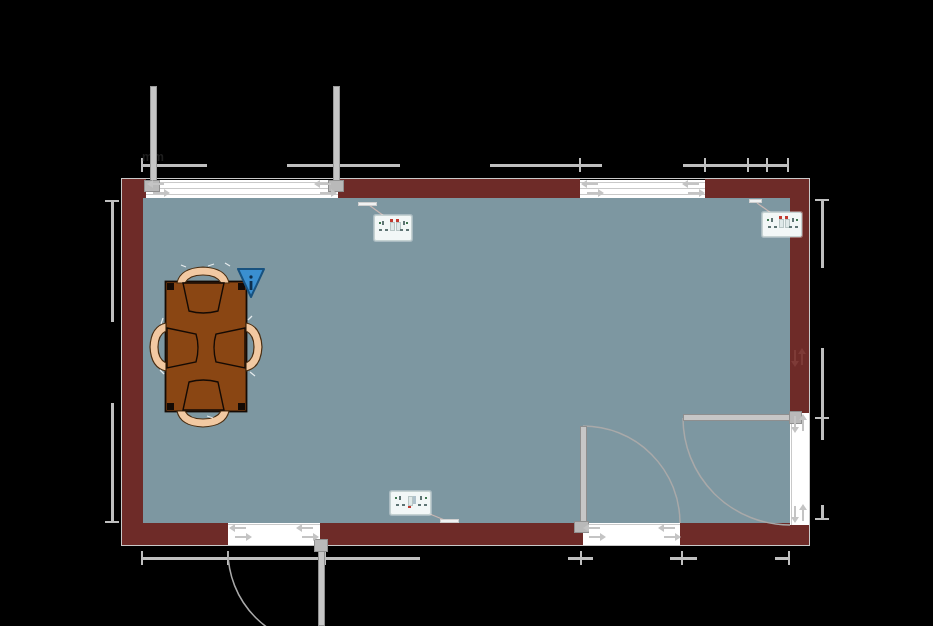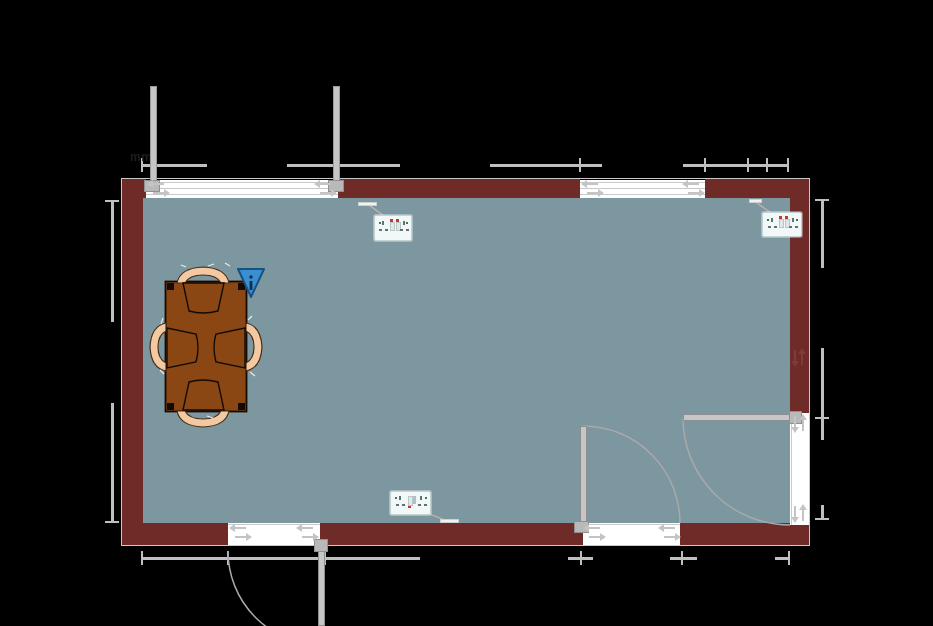--- a/index.html
+++ b/index.html
@@ -97,21 +97,21 @@
   <div class="tickh" style="left:105px;top:200px;"></div>
   <div class="tickh" style="left:105px;top:521px;"></div>
 
   <div class="dimv" style="left:821px;top:200px;height:68px;"></div>
   <div class="dimv" style="left:821px;top:348px;height:92px;"></div>
   <div class="dimv" style="left:821px;top:505px;height:14px;"></div>
   <div class="tickh" style="left:815px;top:199px;"></div>
   <div class="tickh" style="left:815px;top:417px;"></div>
   <div class="tickh" style="left:815px;top:518px;"></div>
 
-  <span class="dimtext" style="left:130px;top:150px;">mm</span>
+  <span class="dimtext" style="left:142px;top:150px;">mm</span>
 
   <svg width="933" height="626" viewBox="0 0 933 626">
 
     <path d="M228,551 A94,94 0 0 0 322,645" fill="none" stroke="var(--arc,#A9A9A9)" stroke-width="1.5"></path>
     <path d="M583,426 A97,97 0 0 1 680,523" fill="none" stroke="var(--arc,#A9A9A9)" stroke-width="1.5"></path>
     <path d="M683,418 A107,107 0 0 0 790,525" fill="none" stroke="var(--arc,#A9A9A9)" stroke-width="1.5"></path>
 
     <path d="M369,205 L384,216" stroke="var(--leader,#C9B6B2)" stroke-width="1.2"></path>
     <path d="M757,203 L771,213" stroke="var(--leader,#C9B6B2)" stroke-width="1.2"></path>
     <path d="M420,510 L447,521" stroke="var(--leader,#C9B6B2)" stroke-width="1.2"></path>

